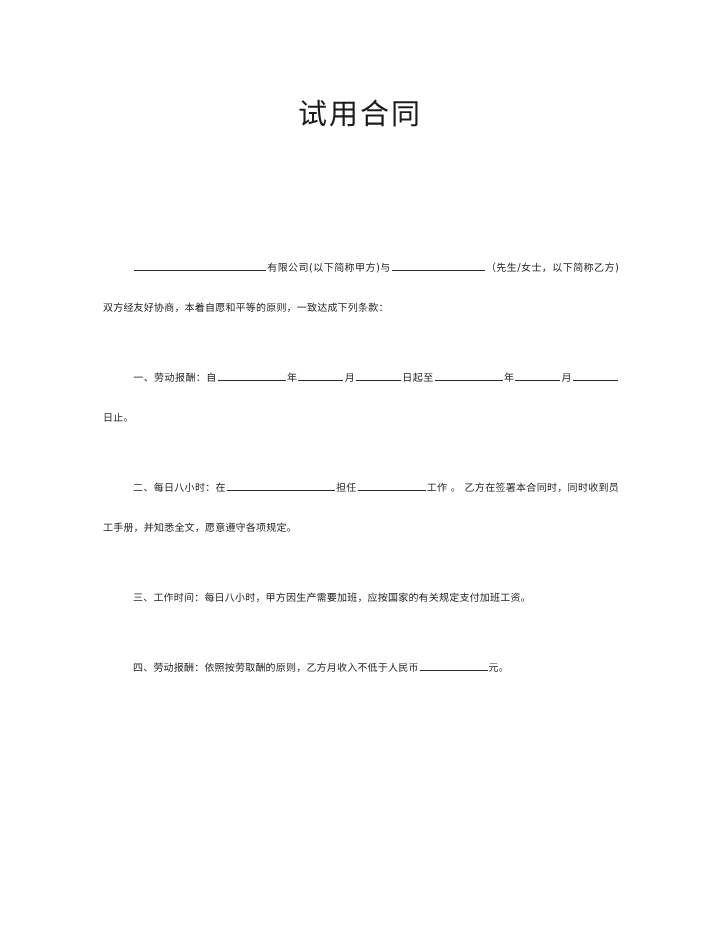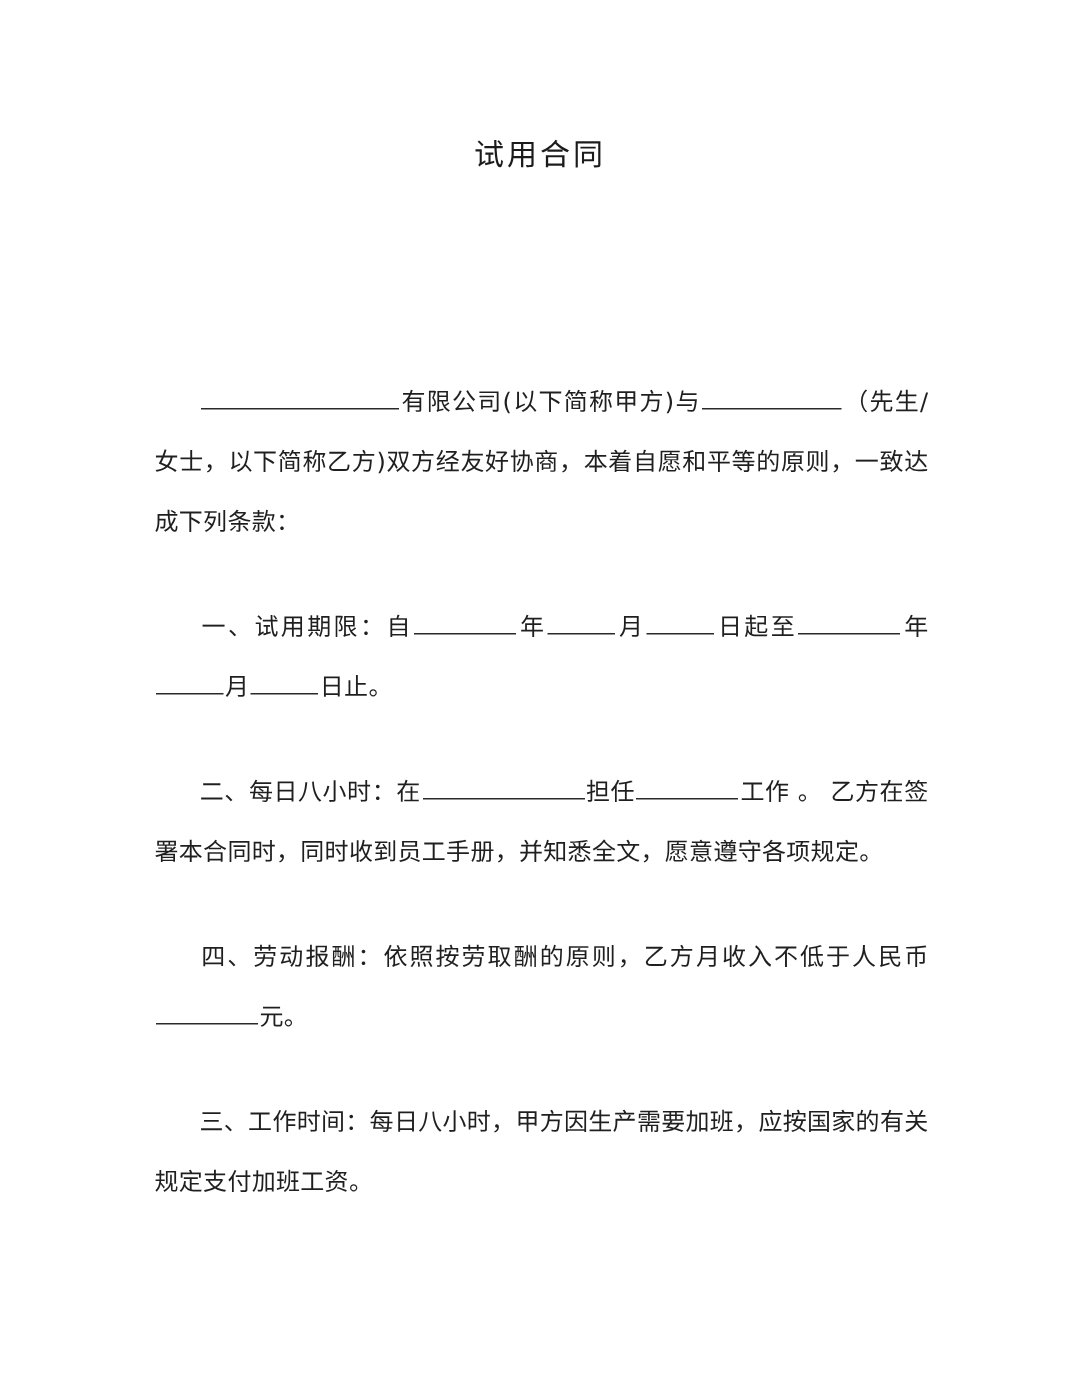--- a/index.html
+++ b/index.html
@@ -14,40 +14,40 @@
     width: 720px;
     height: 931px;
     background: #ffffff;
     overflow: hidden;
     box-sizing: border-box;
   }
 
   
   .doc-title {
     font-family: "DejaVu Serif", "Liberation Serif", serif;
-    font-size: 20px;
+    font-size: 29px;
     color: #1b1b1b;
     text-align: center;
     letter-spacing: 2px;
     position: absolute;
     left: 0;
     right: 0;
     top: 78px;
     line-height: 1.2;
     font-weight: 400;
   }
 
   
   .body-col {
     position: absolute;
     left: 103px;
     top: 248px;
     width: 516px;
     font-family: "DejaVu Sans", "Liberation Sans", sans-serif;
-    font-size: 16px;
+    font-size: 10px;
     color: #1f1f1f;
     line-height: 40px;
     letter-spacing: 0.2px;
   }
 
   .para {
     margin: 0;
     text-align: justify;
     text-justify: inter-ideograph;
     white-space: normal;
@@ -79,19 +79,19 @@
 </style>
 </head>
 <body>
 
 <div class="page">
 
   <h1 class="doc-title">试用合同</h1>
 
   <div class="body-col">
     <p class="para"><span class="indent"></span><span class="blank w-xl"></span><span>有限公司(以下简称甲方)与</span><span class="blank w-md"></span><span>（先生/女士，以下简称乙方)双方经友好协商，本着自愿和平等的原则，一致达成下列条款：</span></p>
-    <p class="para"><span class="indent"></span><span>一、试用期限：自</span><span class="blank w-sm"></span><span>年</span><span class="blank w-xs"></span><span>月</span><span class="blank w-xs"></span><span>日起至</span><span class="blank w-sm"></span><span>年</span><span class="blank w-xs"></span><span>月</span><span class="blank w-xs"></span><span>日止。</span></p>
+    <p class="para"><span class="indent"></span><span>一、劳动报酬：自</span><span class="blank w-sm"></span><span>年</span><span class="blank w-xs"></span><span>月</span><span class="blank w-xs"></span><span>日起至</span><span class="blank w-sm"></span><span>年</span><span class="blank w-xs"></span><span>月</span><span class="blank w-xs"></span><span>日止。</span></p>
     <p class="para"><span class="indent"></span><span>二、每日八小时：在</span><span class="blank w-lg"></span><span>担任</span><span class="blank w-sm"></span><span>工作 。 乙方在签署本合同时，同时收到员工手册，并知悉全文，愿意遵守各项规定。</span></p>
+    <p class="para"><span class="indent"></span><span>三、工作时间：每日八小时，甲方因生产需要加班，应按国家的有关规定支付加班工资。</span></p>
     <p class="para"><span class="indent"></span><span>四、劳动报酬：依照按劳取酬的原则，乙方月收入不低于人民币</span><span class="blank w-sm"></span><span>元。</span></p>
-    <p class="para"><span class="indent"></span><span>三、工作时间：每日八小时，甲方因生产需要加班，应按国家的有关规定支付加班工资。</span></p>
   </div>
 
 </div>
 
 </body></html>

